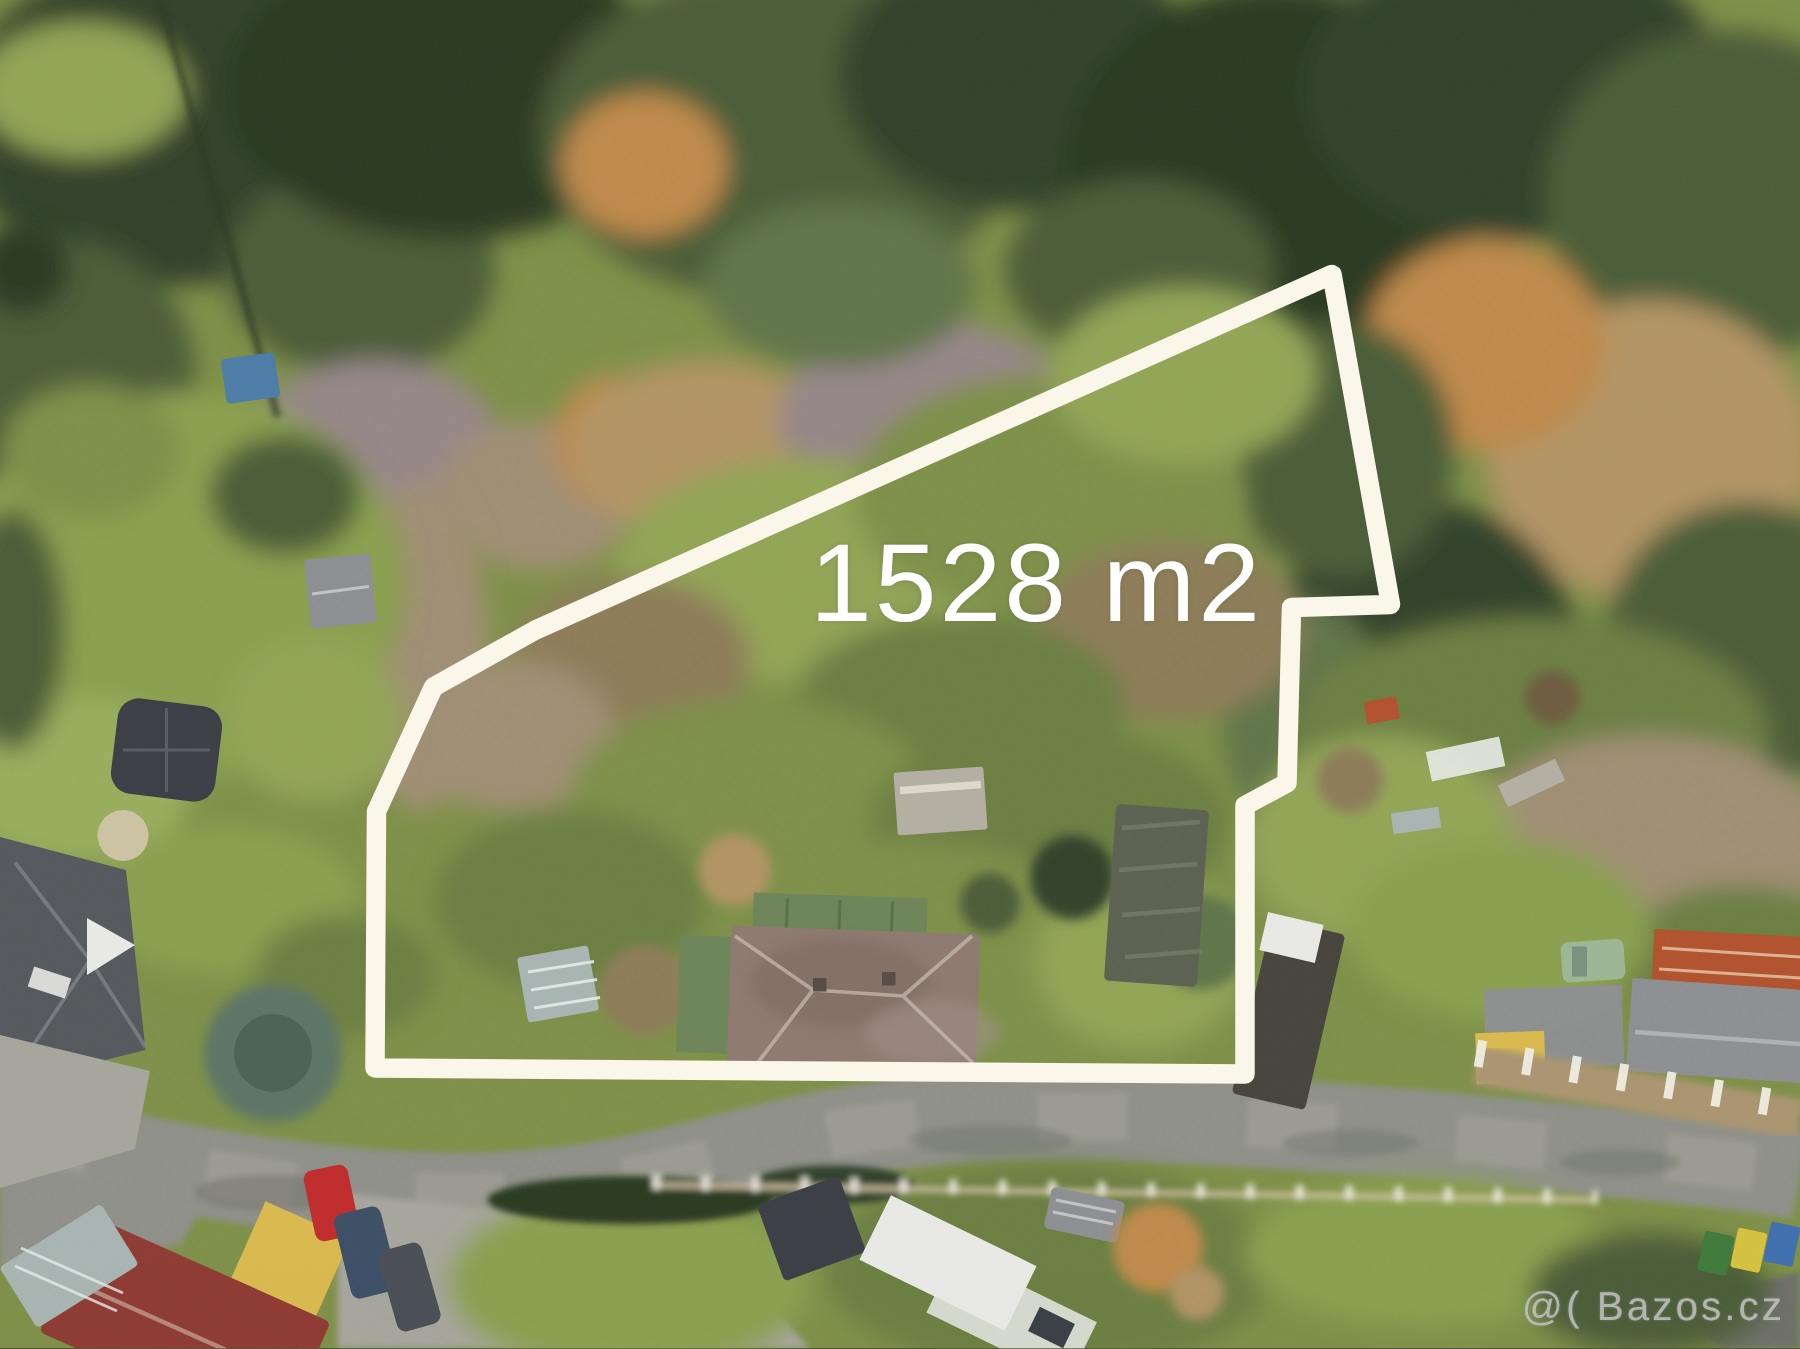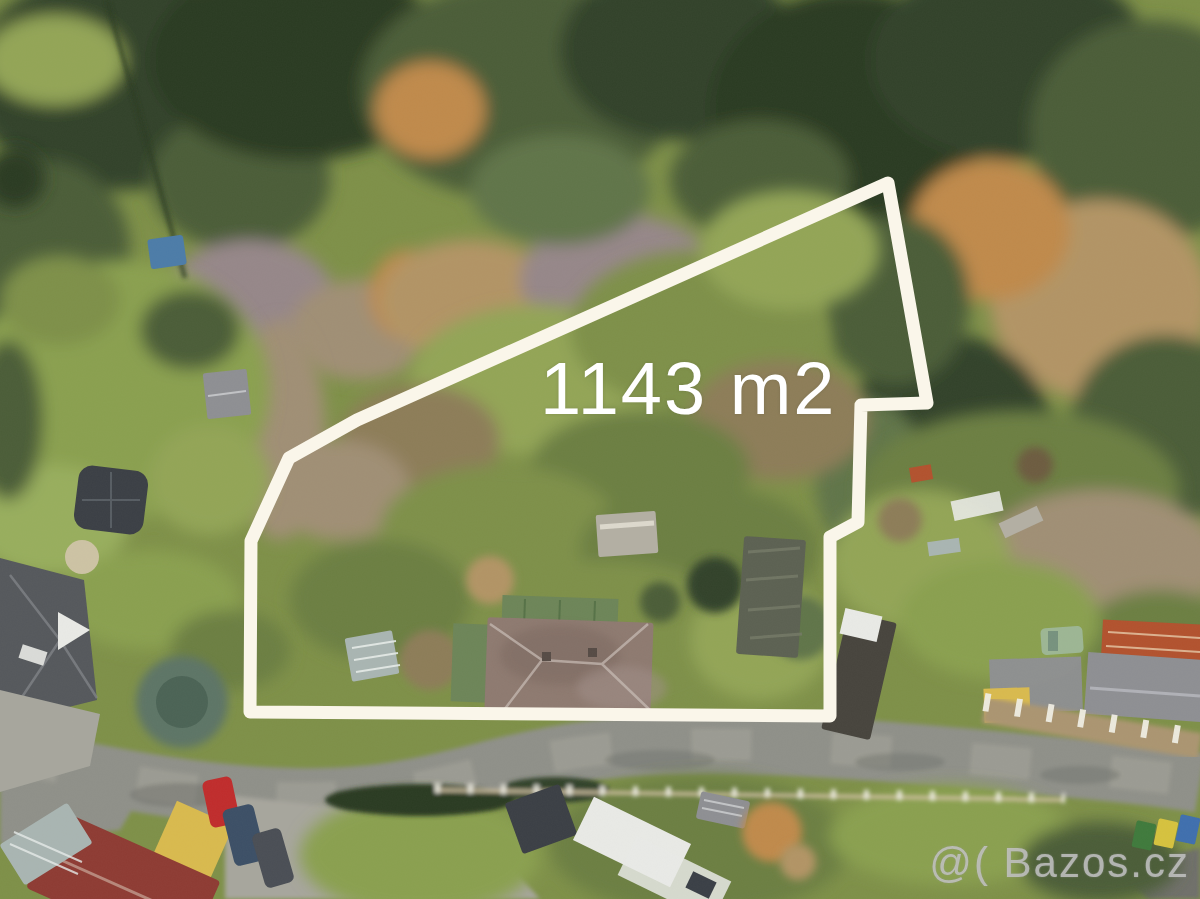--- a/index.html
+++ b/index.html
@@ -44,21 +44,21 @@
     stroke-linejoin:round;stroke-linecap:round;
   }
   .area-label{
     position:absolute;left:540px;top:352px;
     color:var(--label-white);font-size:74px;font-weight:400;
     letter-spacing:2px;line-height:1;white-space:nowrap;
     text-shadow:0 0 3px rgba(80,80,60,.25);
   }
   .watermark{
     position:absolute;right:10px;bottom:12px;
-    color:var(--watermark-white);font-size:42px;font-weight:400;
+    color:var(--watermark-white);font-size:27px;font-weight:400;
     letter-spacing:2px;white-space:nowrap;
     text-shadow:0 0 1px rgba(70,70,70,.7),0 0 2px rgba(255,255,255,.3);
   }
 </style>
 </head>
 <body>
 
 <div class="stage">
   <svg class="scene" viewBox="0 0 1200 899" aria-hidden="true">
     <defs>
@@ -255,16 +255,16 @@
       <rect x="1134" y="822" width="20" height="27" rx="2" class="c-bin-green" transform="rotate(12 1144 835)"></rect>
       <rect x="1156" y="820" width="20" height="27" rx="2" class="c-bin-yellow" transform="rotate(12 1166 833)"></rect>
       <rect x="1178" y="816" width="20" height="27" rx="2" class="c-bin-blue" transform="rotate(12 1188 829)"></rect>
     </g>
 
     <rect x="0" y="0" width="1200" height="899" filter="url(#grain)" opacity="0.12"></rect>
 
     <polygon class="boundary" points="888,183 927,403 861,405 858,522 830,537 830,716 250,712 251,541 289,458 357,420"></polygon>
   </svg>
 
-  <div class="area-label">1143 m2</div>
+  <div class="area-label">1528 m2</div>
 
   <div class="watermark">@( Bazos.cz</div>
 </div>
 
 </body></html>

